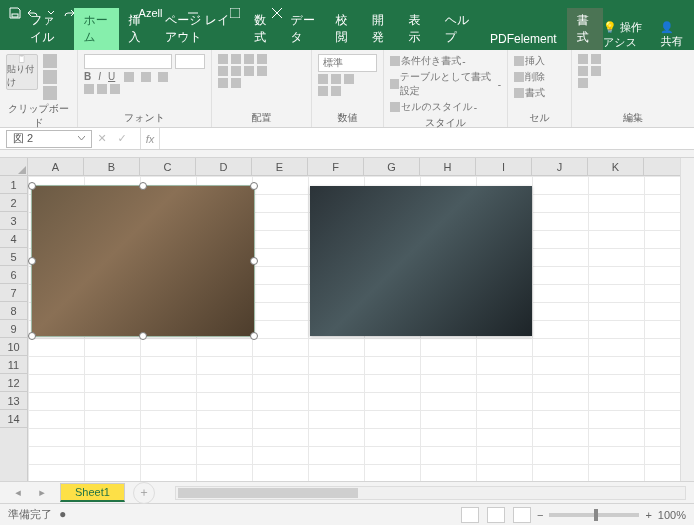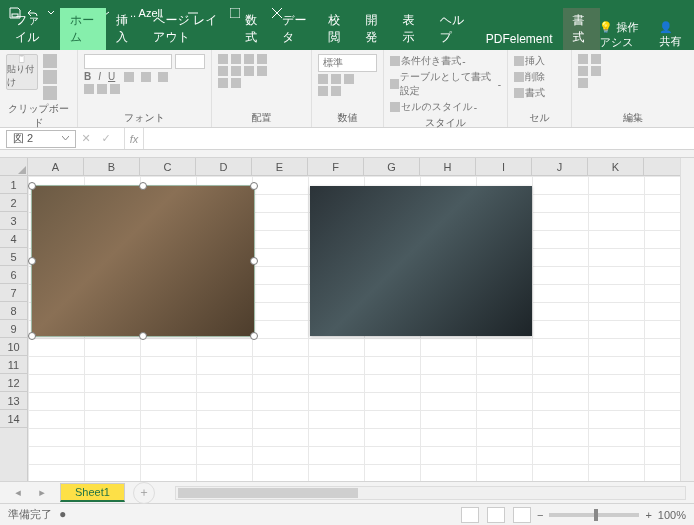--- a/index.html
+++ b/index.html
@@ -7,21 +7,21 @@
 
 
 .titlebar { height: 26px; background: #217346; display: flex; align-items: center; color: #fff; }
 .titlebar .qa { display: flex; align-items: center; gap: 4px; padding: 0 8px; }
 .titlebar .qa .ic { width: 14px; height: 14px; display: flex; align-items: center; justify-content: center; color: #fff; }
 .titlebar .title { flex: 1; text-align: center; font-size: 12px; }
 .titlebar .user { padding: 0 10px; font-size: 11px; }
 .titlebar .wbtn { width: 42px; height: 26px; display: flex; align-items: center; justify-content: center; }
 
 
-.tabs { height: 24px; background: #217346; display: flex; align-items: flex-end; padding-left: 5px; }
+.tabs { height: 24px; background: #217346; display: flex; align-items: flex-end; padding-left: 20px; }
 .tab { padding: 4px 10px; color: #fff; font-size: 12px; cursor: pointer; }
 .tab.active { background: #86efac; color: #217346; }
 .tabs .right { margin-left: auto; display: flex; align-items: center; gap: 10px; padding-right: 8px; color: #fff; }
 
 
 .ribbon { height: 78px; background: #f3f3f3; border-bottom: 1px solid #d4d4d4; display: flex; }
 .rgroup { border-right: 1px solid #e0e0e0; display: flex; flex-direction: column; justify-content: space-between; padding: 4px 6px 2px; }
 .rgroup .label { text-align: center; font-size: 10px; color: #666; padding-top: 2px; }
 .rgroup .rows { flex: 1; display: flex; flex-direction: column; gap: 2px; font-size: 10px; color: #777; }
 .rgroup-clip { width: 78px; }
@@ -33,21 +33,21 @@
 .rgroup-edit { width: 60px; flex: 1; border-right: none; }
 .btnrow { display: flex; align-items: center; gap: 3px; }
 .ric { width: 14px; height: 14px; display: inline-block; background: #888; opacity: .45; }
 .ric.sm { width: 10px; height: 10px; }
 .big-paste { width: 32px; height: 36px; background: #e8e8e8; border: 1px solid #ccc; border-radius: 2px; display: flex; flex-direction: column; align-items: center; justify-content: center; font-size: 9px; color: #666; }
 .fontbtn { border: 1px solid #ccc; padding: 1px 4px; background: #fff; font-size: 10px; }
 .style-line { display: flex; align-items: center; gap: 1px; font-size: 10px; color: #777; }
 
 
 .fbar { height: 22px; border-bottom: 1px solid #d4d4d4; display: flex; align-items: center; background: #fff; }
-.namebox { width: 70px; height: 18px; border: 1px solid #bbb; margin-left: 6px; padding: 0 6px; display: flex; align-items: center; justify-content: space-between; font-size: 11px; color: #555; position: relative; }
+.namebox { width: 86px; height: 18px; border: 1px solid #bbb; margin-left: 6px; padding: 0 6px; display: flex; align-items: center; justify-content: space-between; font-size: 11px; color: #555; position: relative; }
 .fx { width: 20px; text-align: center; border-left: 1px solid #ddd; border-right: 1px solid #ddd; height: 100%; display: flex; align-items: center; justify-content: center; font-style: italic; color: #999; margin-left: 8px; }
 .fbar .xmark, .fbar .check { width: 20px; text-align: center; color: #bbb; }
 .formula-input { flex: 1; height: 18px; border: none; padding: 0 6px; }
 
 
 .grid-wrap { position: relative; height: calc(525px - 26px - 24px - 78px - 22px - 22px - 22px); }
 .grid-spacer { height: 8px; background: #f3f3f3; border-bottom: 1px solid #d4d4d4; }
 .corner { position: absolute; left: 0; top: 8px; width: 28px; height: 18px; background: #e6e6e6; border-right: 1px solid #ccc; border-bottom: 1px solid #ccc; display: flex; align-items: flex-end; justify-content: flex-end; }
 .corner::after { content: ""; border-left: 8px solid transparent; border-bottom: 8px solid #b0b0b0; margin: 1px; }
 .colhdrs { position: absolute; left: 28px; top: 8px; right: 14px; height: 18px; display: flex; background: #e6e6e6; border-bottom: 1px solid #ccc; }

